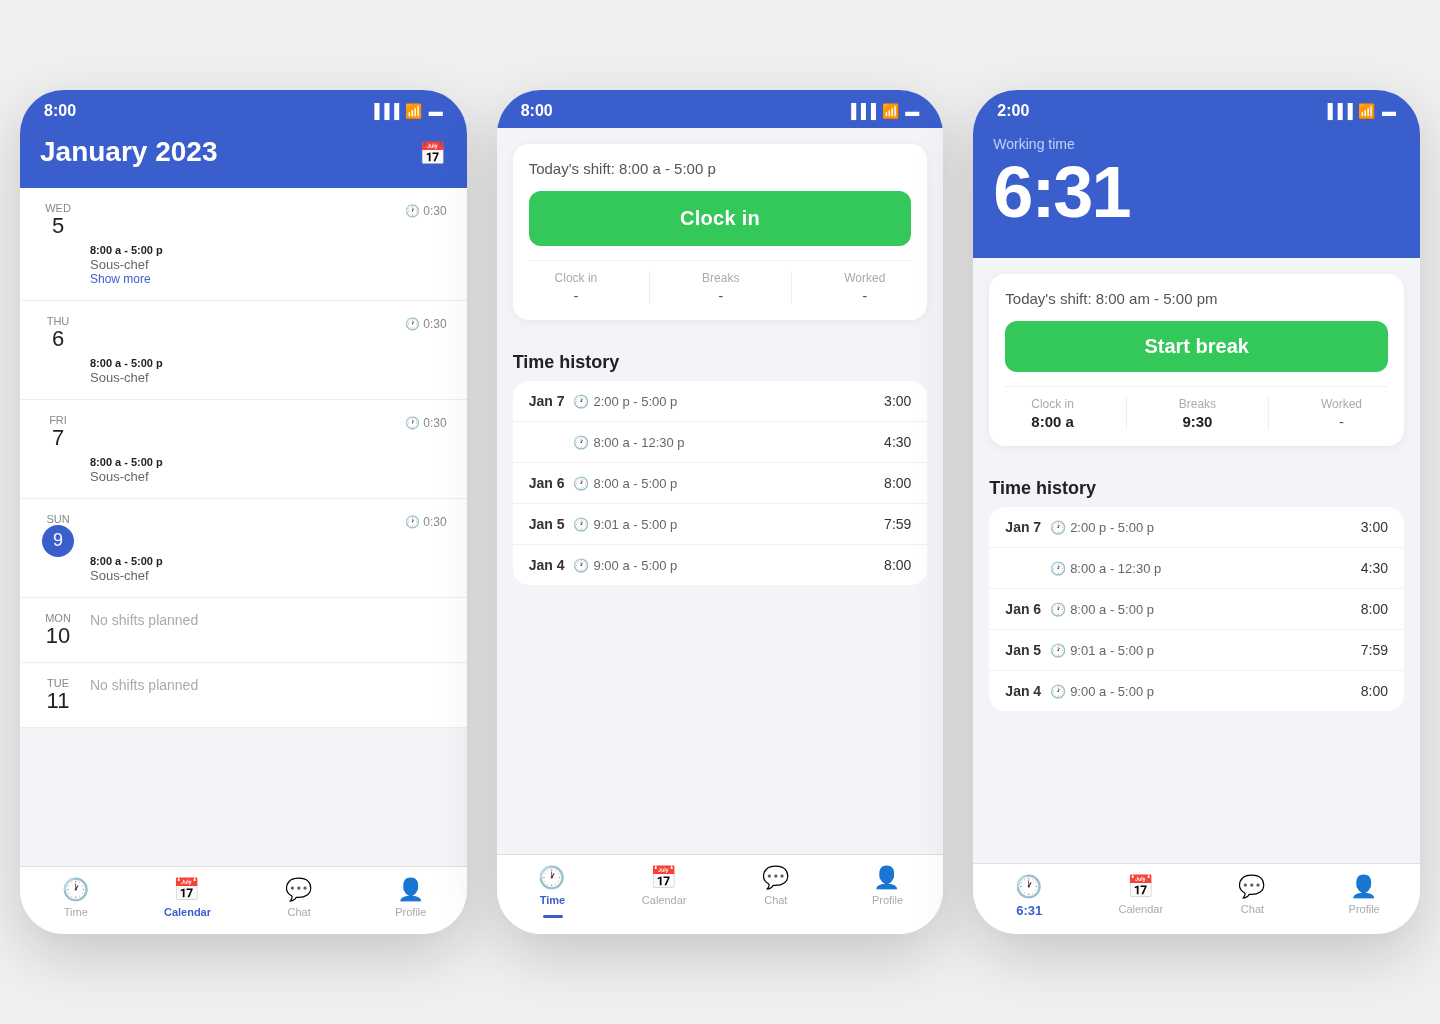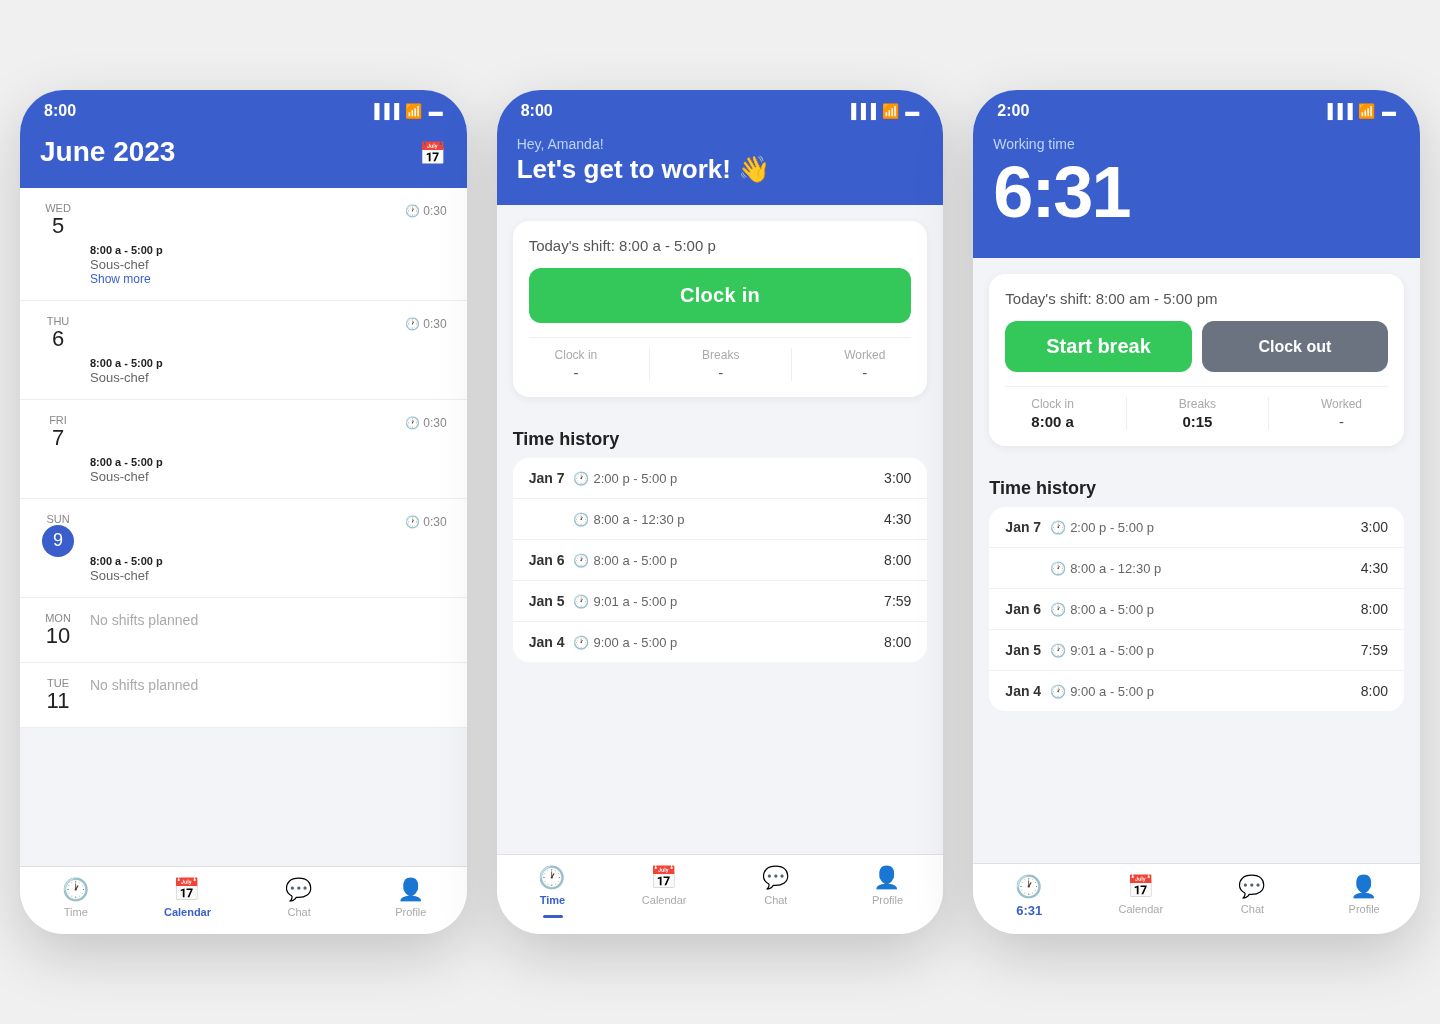--- a/index.html
+++ b/index.html
@@ -358,21 +358,21 @@
     <span class="status-time">8:00</span>
     <div class="status-icons">
       <span>▐▐▐</span>
       <span>📶</span>
       <span>▬</span>
     </div>
   </div>
 
   <div class="header-blue">
     <div class="header-row">
-      <span class="header-title">June 2023</span>
+      <span class="header-title">January 2023</span>
       <span class="header-icon">📅</span>
     </div>
   </div>
 
   <div class="scroll-content">
     <div class="calendar-list" id="cal-list">
     <div class="calendar-item">
     <div class="day-label">
       <div class="day-name">WED</div>
       <div class="day-num">5</div>
@@ -476,24 +476,20 @@
 <div class="phone">
   <div class="status-bar">
     <span class="status-time">8:00</span>
     <div class="status-icons">
       <span>▐▐▐</span>
       <span>📶</span>
       <span>▬</span>
     </div>
   </div>
 
-  <div class="header-blue">
-    <div class="greeting-small">Hey, Amanda!</div>
-    <div class="greeting-big">Let's get to work! 👋</div>
-  </div>
 
   <div class="scroll-content">
     <div class="card">
       <div class="shift-today">Today's shift: 8:00 a - 5:00 p</div>
       <button class="clock-in-btn">Clock in</button>
       <div class="clock-stats">
         <div class="stat-col">
           <div class="stat-label">Clock in</div>
           <div class="stat-value">-</div>
         </div>
@@ -574,31 +570,30 @@
   <div class="header-blue">
     <div class="working-label">Working time</div>
     <div class="big-timer">6:31</div>
   </div>
 
   <div class="scroll-content">
     <div class="card">
       <div class="shift-today">Today's shift: 8:00 am - 5:00 pm</div>
       <div class="action-btns">
         <button class="start-break-btn">Start break</button>
-        <button class="clock-out-btn">Clock out</button>
       </div>
       <div class="clock-stats">
         <div class="stat-col">
           <div class="stat-label">Clock in</div>
           <div class="stat-value" style="font-weight:600;color:#222;">8:00 a</div>
         </div>
         <div class="stat-divider"></div>
         <div class="stat-col">
           <div class="stat-label">Breaks</div>
-          <div class="stat-value" style="font-weight:600;color:#222;">0:15</div>
+          <div class="stat-value" style="font-weight:600;color:#222;">9:30</div>
         </div>
         <div class="stat-divider"></div>
         <div class="stat-col">
           <div class="stat-label">Worked</div>
           <div class="stat-value">-</div>
         </div>
       </div>
     </div>
 
     <div class="section-title">Time history</div>

